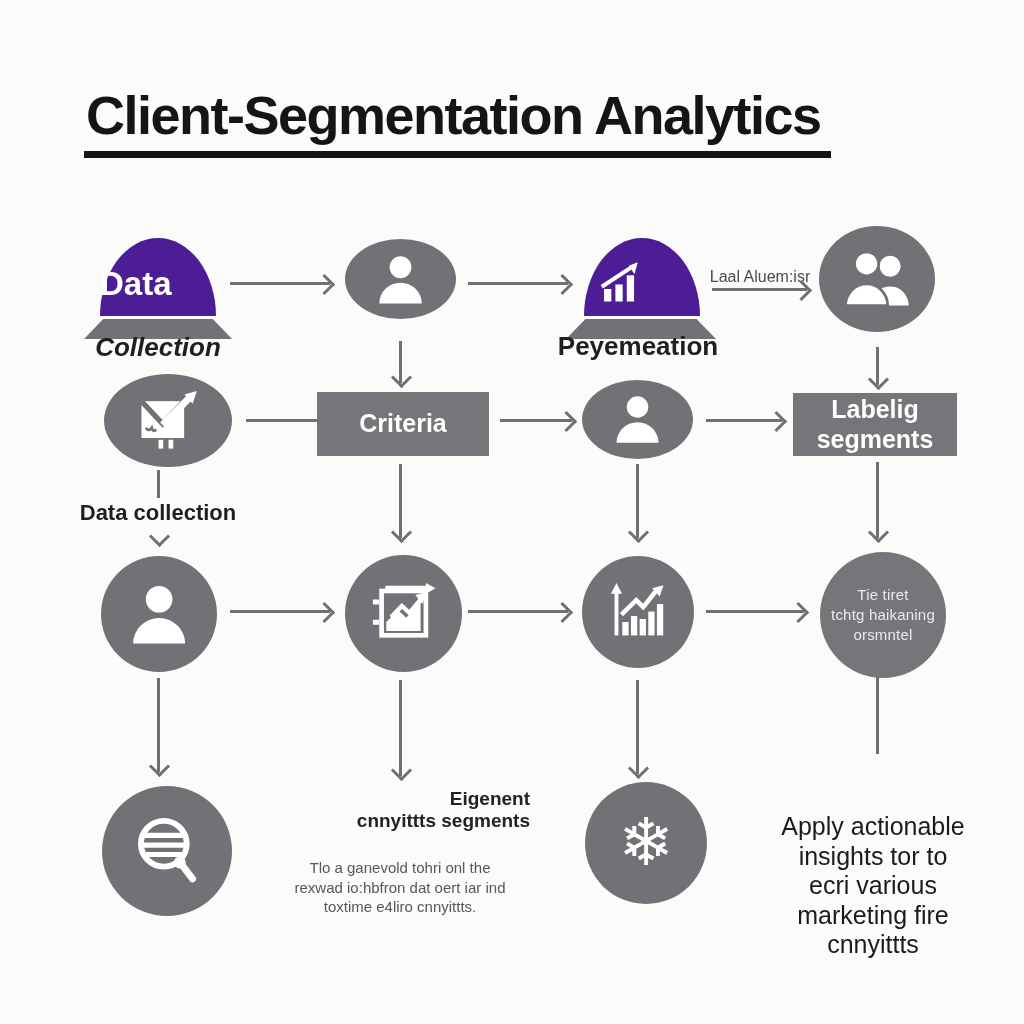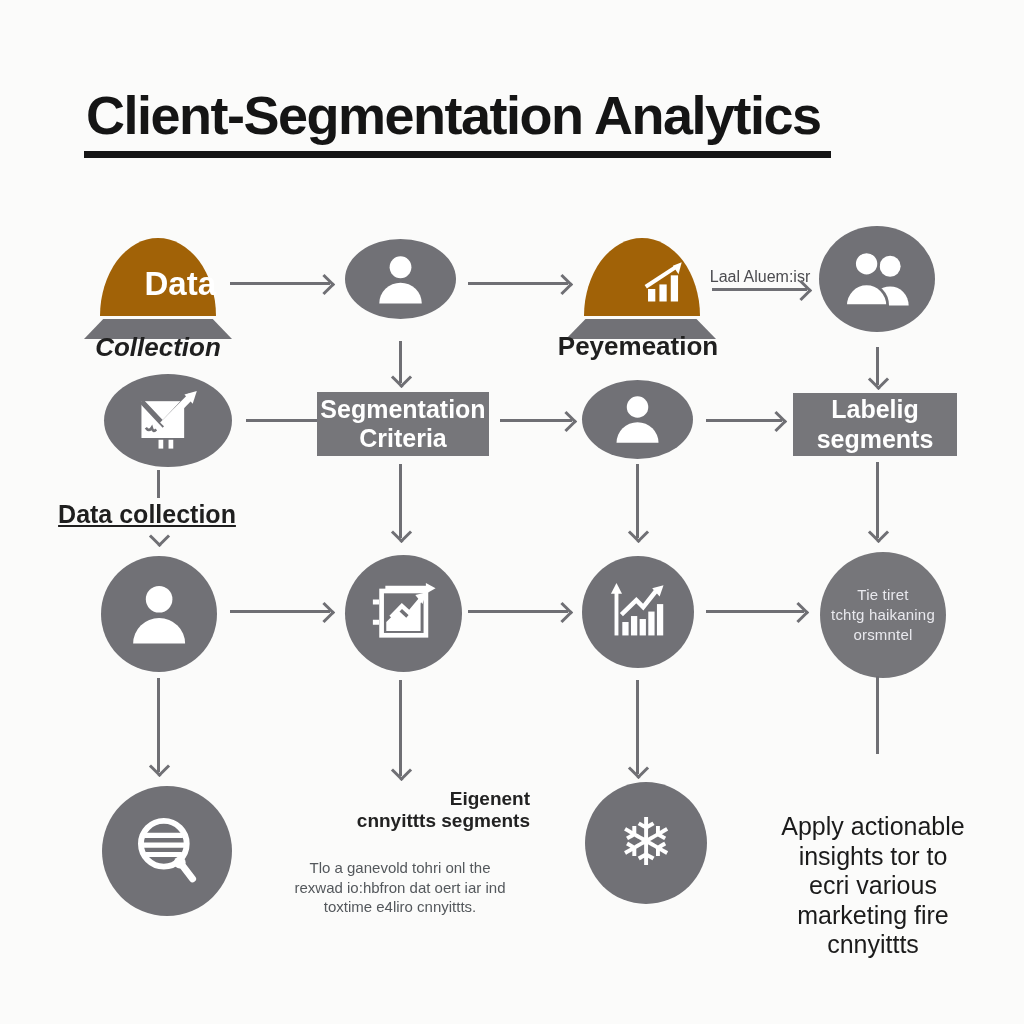--- a/index.html
+++ b/index.html
@@ -6,23 +6,23 @@
   .canvas{
     position:relative;width:1024px;height:1024px;background:#fbfbfa;
     font-family:"Liberation Sans",sans-serif;overflow:hidden;color:#1d1d1d;padding-left:28px;
   }
   .title{
     position:absolute;left:84px;top:84px;font-size:54px;font-weight:700;
     letter-spacing:-1.5px;color:#151515;border-bottom:7px solid #151515;
     padding:0 10px 5px 2px;white-space:nowrap;
   }
   .dome{
-    position:absolute;background:#a16207;
+    position:absolute;background:#4c1d95;
     border-radius:50% 50% 0 0 / 100% 100% 0 0;
-    display:flex;align-items:center;justify-content:flex-end;
+    display:flex;align-items:center;justify-content:flex-start;
   }
   .dome .dome-word{color:#fff;font-weight:700;font-size:33px;margin-top:14px;}
   .trap{position:absolute;background:#717176;clip-path:polygon(13% 0,87% 0,100% 100%,0 100%);}
   .ell{
     position:absolute;background:#717176;border-radius:50%;
     display:flex;align-items:center;justify-content:center;overflow:hidden;
   }
   .ell svg{width:64%;height:76%;}
   .lbl{position:absolute;font-weight:700;text-align:center;color:#1f1f1f;}
   .lbl.big{font-size:26px;}
@@ -114,42 +114,41 @@
       <path d="M10.2 13.6 L20 3.6" stroke="#fff" stroke-width="2.4" fill="none"></path>
       <polygon points="21.8,2 17.6,3.2 20.4,6.4" fill="#fff"></polygon>
       <rect x="8.8" y="18.6" width="1.6" height="3" fill="#fff"></rect>
       <rect x="12.2" y="18.6" width="1.6" height="3" fill="#fff"></rect>
     </svg>
   </div>
 
   <div class="ah" style="left:246px;top:419px;width:82px;"></div>
 
   <div class="box" style="left:317px;top:392px;width:172px;height:64px;">
-    <span>Segmentation</span>
     <span>Criteria</span>
   </div>
 
   <div class="ah" style="left:500px;top:419px;width:72px;"></div>
 
   <div class="ell" style="left:582px;top:380px;width:111px;height:79px;">
     <svg viewBox="0 0 24 24">
       <circle cx="12" cy="7.2" r="4.3" fill="#fff"></circle>
       <path d="M3.6 21.5 a8.4 8.2 0 0 1 16.8 0 z" fill="#fff"></path>
     </svg>
   </div>
 
   <div class="ah" style="left:706px;top:419px;width:76px;"></div>
 
   <div class="box" style="left:793px;top:393px;width:164px;height:63px;">
     <span>Labelig</span>
     <span>segments</span>
   </div>
 
   <div class="av nohead" style="left:157px;top:470px;height:28px;"></div>
-  <div class="lbl" style="left:42px;top:500px;width:210px;font-size:25px;text-decoration:underline;">Data collection</div>
+  <div class="lbl" style="left:53px;top:500px;width:210px;font-size:22px;">Data collection</div>
   <div class="av noline" style="left:157px;top:514px;height:28px;"></div>
   <div class="av" style="left:399px;top:464px;height:74px;"></div>
   <div class="av" style="left:636px;top:464px;height:74px;"></div>
   <div class="av" style="left:876px;top:462px;height:76px;"></div>
 
   <div class="ell" style="left:101px;top:556px;width:116px;height:116px;">
     <svg viewBox="0 0 24 24">
       <circle cx="12" cy="7.2" r="4.3" fill="#fff"></circle>
       <path d="M3.6 21.5 a8.4 8.2 0 0 1 16.8 0 z" fill="#fff"></path>
     </svg>

